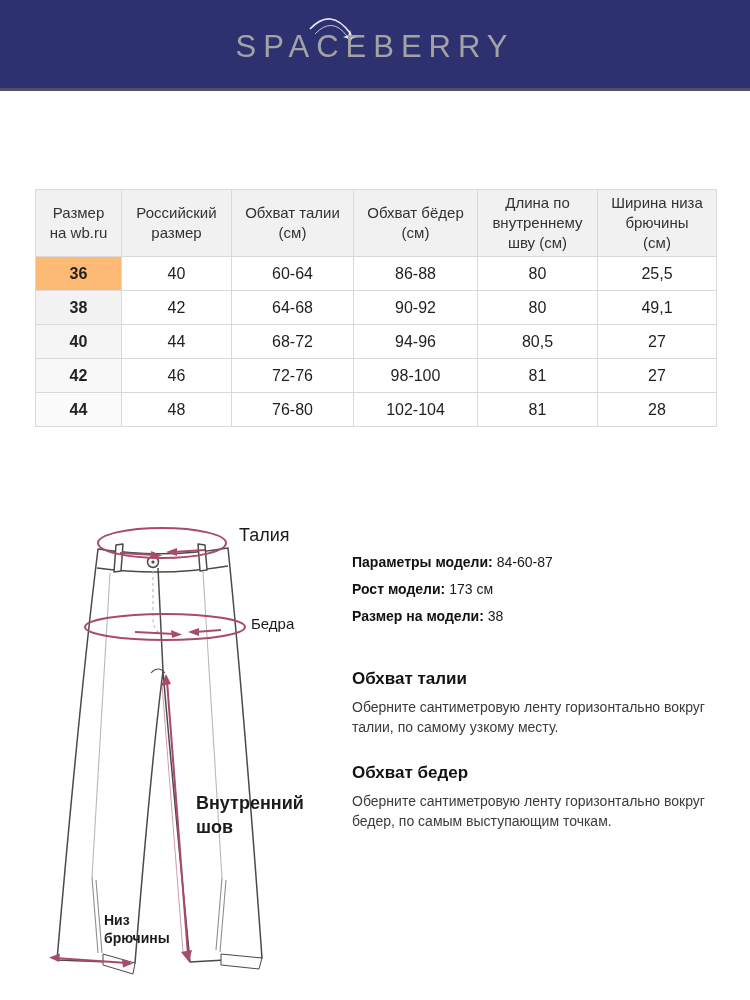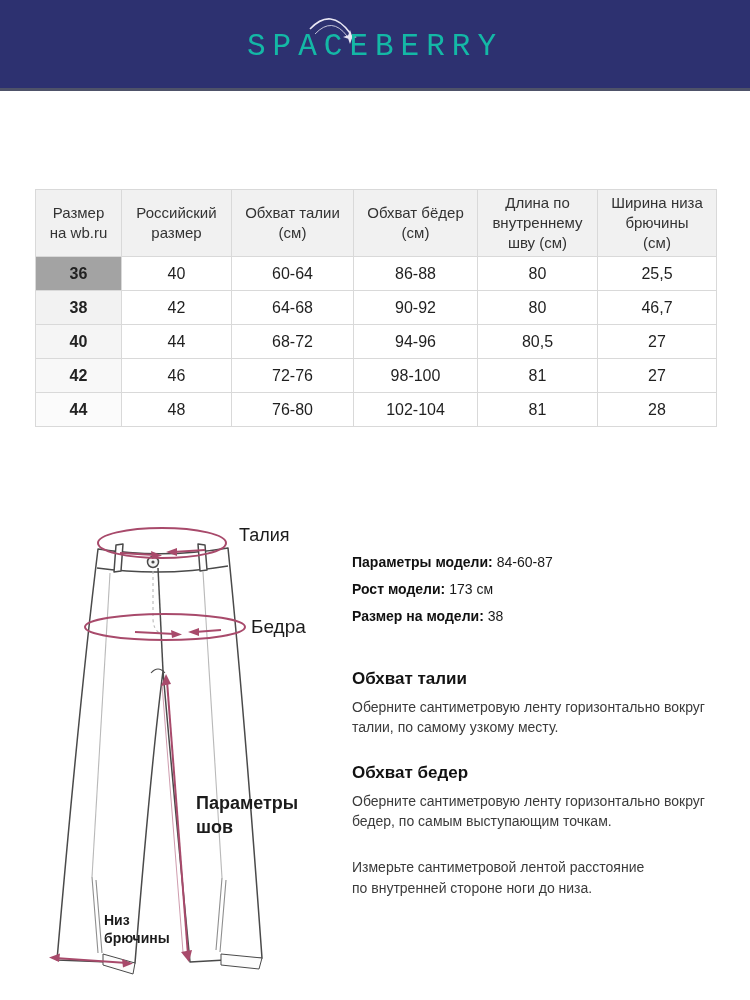--- a/index.html
+++ b/index.html
@@ -7,51 +7,51 @@
     position:relative;width:750px;height:1000px;background:#ffffff;
     font-family:"Liberation Sans",sans-serif;overflow:hidden;
   }
   
   .brand-band{
     position:absolute;left:0;top:0;width:750px;height:88px;
     background:#2d3170;border-bottom:3px solid #4e5269;
   }
   .brand{
     position:absolute;left:0;top:0;width:100%;height:88px;line-height:94px;
-    text-align:center;color:#14b8a6;font-family:Liberation Mono, monospace;
+    text-align:center;color:#a3a3a3;font-family:Liberation Sans, sans-serif;
     font-size:31px;font-weight:400;letter-spacing:7px;
   }
   .comet{position:absolute;left:304px;top:5px;}
   
   .size-table{
     position:absolute;left:35px;top:189px;width:681px;
     border-collapse:collapse;table-layout:fixed;padding-left:29px;
   }
   .size-table th,.size-table td{
     border:1px solid #d9d9d9;text-align:center;vertical-align:middle;
     white-space:pre-line;
   }
   .size-table th{
     background:#f1f1f1;height:66px;font-weight:400;font-size:15px;
     color:#333;line-height:1.32;padding:0 4px;
   }
   .size-table td{height:31px;font-size:16px;color:#1f1f1f;background:#fff;}
   .size-table td.c1{font-weight:600;color:#222;}
-  .size-table tbody tr:nth-child(1) td.c1{background:#a3a3a3;}
+  .size-table tbody tr:nth-child(1) td.c1{background:#fdba74;}
   .size-table tbody tr:nth-child(2) td.c1{background:#f2f2f2;}
   .size-table tbody tr:nth-child(3) td.c1{background:#f5f5f5;}
   .size-table tbody tr:nth-child(4) td.c1{background:#f8f8f8;}
   .size-table tbody tr:nth-child(5) td.c1{background:#fbfbfb;}
   
   .pants{position:absolute;left:25px;top:515px;}
   .dlabel{
     position:absolute;color:#1b1b1b;white-space:pre-line;line-height:1.32;
   }
   .dlabel.waist{left:239px;top:524px;font-size:18px;font-weight:500;}
-  .dlabel.hips{left:251px;top:614px;font-size:19px;font-weight:500;}
+  .dlabel.hips{left:251px;top:614px;font-size:15px;font-weight:500;}
   .dlabel.inseam{left:196px;top:792px;font-size:18px;font-weight:600;}
   .dlabel.hem{left:104px;top:911px;font-size:14px;font-weight:600;}
   
   .info-col{position:absolute;left:352px;top:554px;width:395px;}
   .model-line{font-size:14px;color:#1a1a1a;margin:0 0 10px 0;line-height:1.22;}
   .model-line .b{font-weight:700;color:#111;}
   .sections{margin-top:44px;}
   .sections section{margin:0 0 26px 0;}
   .sections h3{
     margin:0 0 7px 0;font-size:17px;font-weight:700;color:#121212;line-height:1.2;
@@ -109,21 +109,21 @@
         <td>86-88</td>
         <td>80</td>
         <td>25,5</td>
       </tr>
       <tr>
         <td class="c1">38</td>
         <td>42</td>
         <td>64-68</td>
         <td>90-92</td>
         <td>80</td>
-        <td>46,7</td>
+        <td>49,1</td>
       </tr>
       <tr>
         <td class="c1">40</td>
         <td>44</td>
         <td>68-72</td>
         <td>94-96</td>
         <td>80,5</td>
         <td>27</td>
       </tr>
       <tr>
@@ -198,21 +198,21 @@
 
     <g stroke="#a84a6b" fill="none" stroke-width="2">
       <path d="M 30,443 L 102,448"></path>
       <polygon points="24,442.5 35,438.5 34,447" fill="#a84a6b" stroke="none"></polygon>
       <polygon points="108,448.5 97,444 98,452.5" fill="#a84a6b" stroke="none"></polygon>
     </g>
   </svg>
 
   <div class="dlabel waist">Талия</div>
   <div class="dlabel hips">Бедра</div>
-  <div class="dlabel inseam">Параметры
+  <div class="dlabel inseam">Внутренний
 шов</div>
   <div class="dlabel hem">Низ
 брючины</div>
 
   <div class="info-col">
     <div class="model-line">
       <span class="b">Параметры модели:</span>
       <span>84-60-87</span>
     </div>
     <div class="model-line">
@@ -229,19 +229,17 @@
         <h3>Обхват талии</h3>
         <p>Оберните сантиметровую ленту горизонтально вокруг
 талии, по самому узкому месту.</p>
       </section>
       <section>
         <h3>Обхват бедер</h3>
         <p>Оберните сантиметровую ленту горизонтально вокруг
 бедер, по самым выступающим точкам.</p>
       </section>
       <section>
-        <p>Измерьте сантиметровой лентой расстояние
-по внутренней стороне ноги до низа.</p>
       </section>
     </div>
   </div>
 
 </div>
 
 </body></html>

